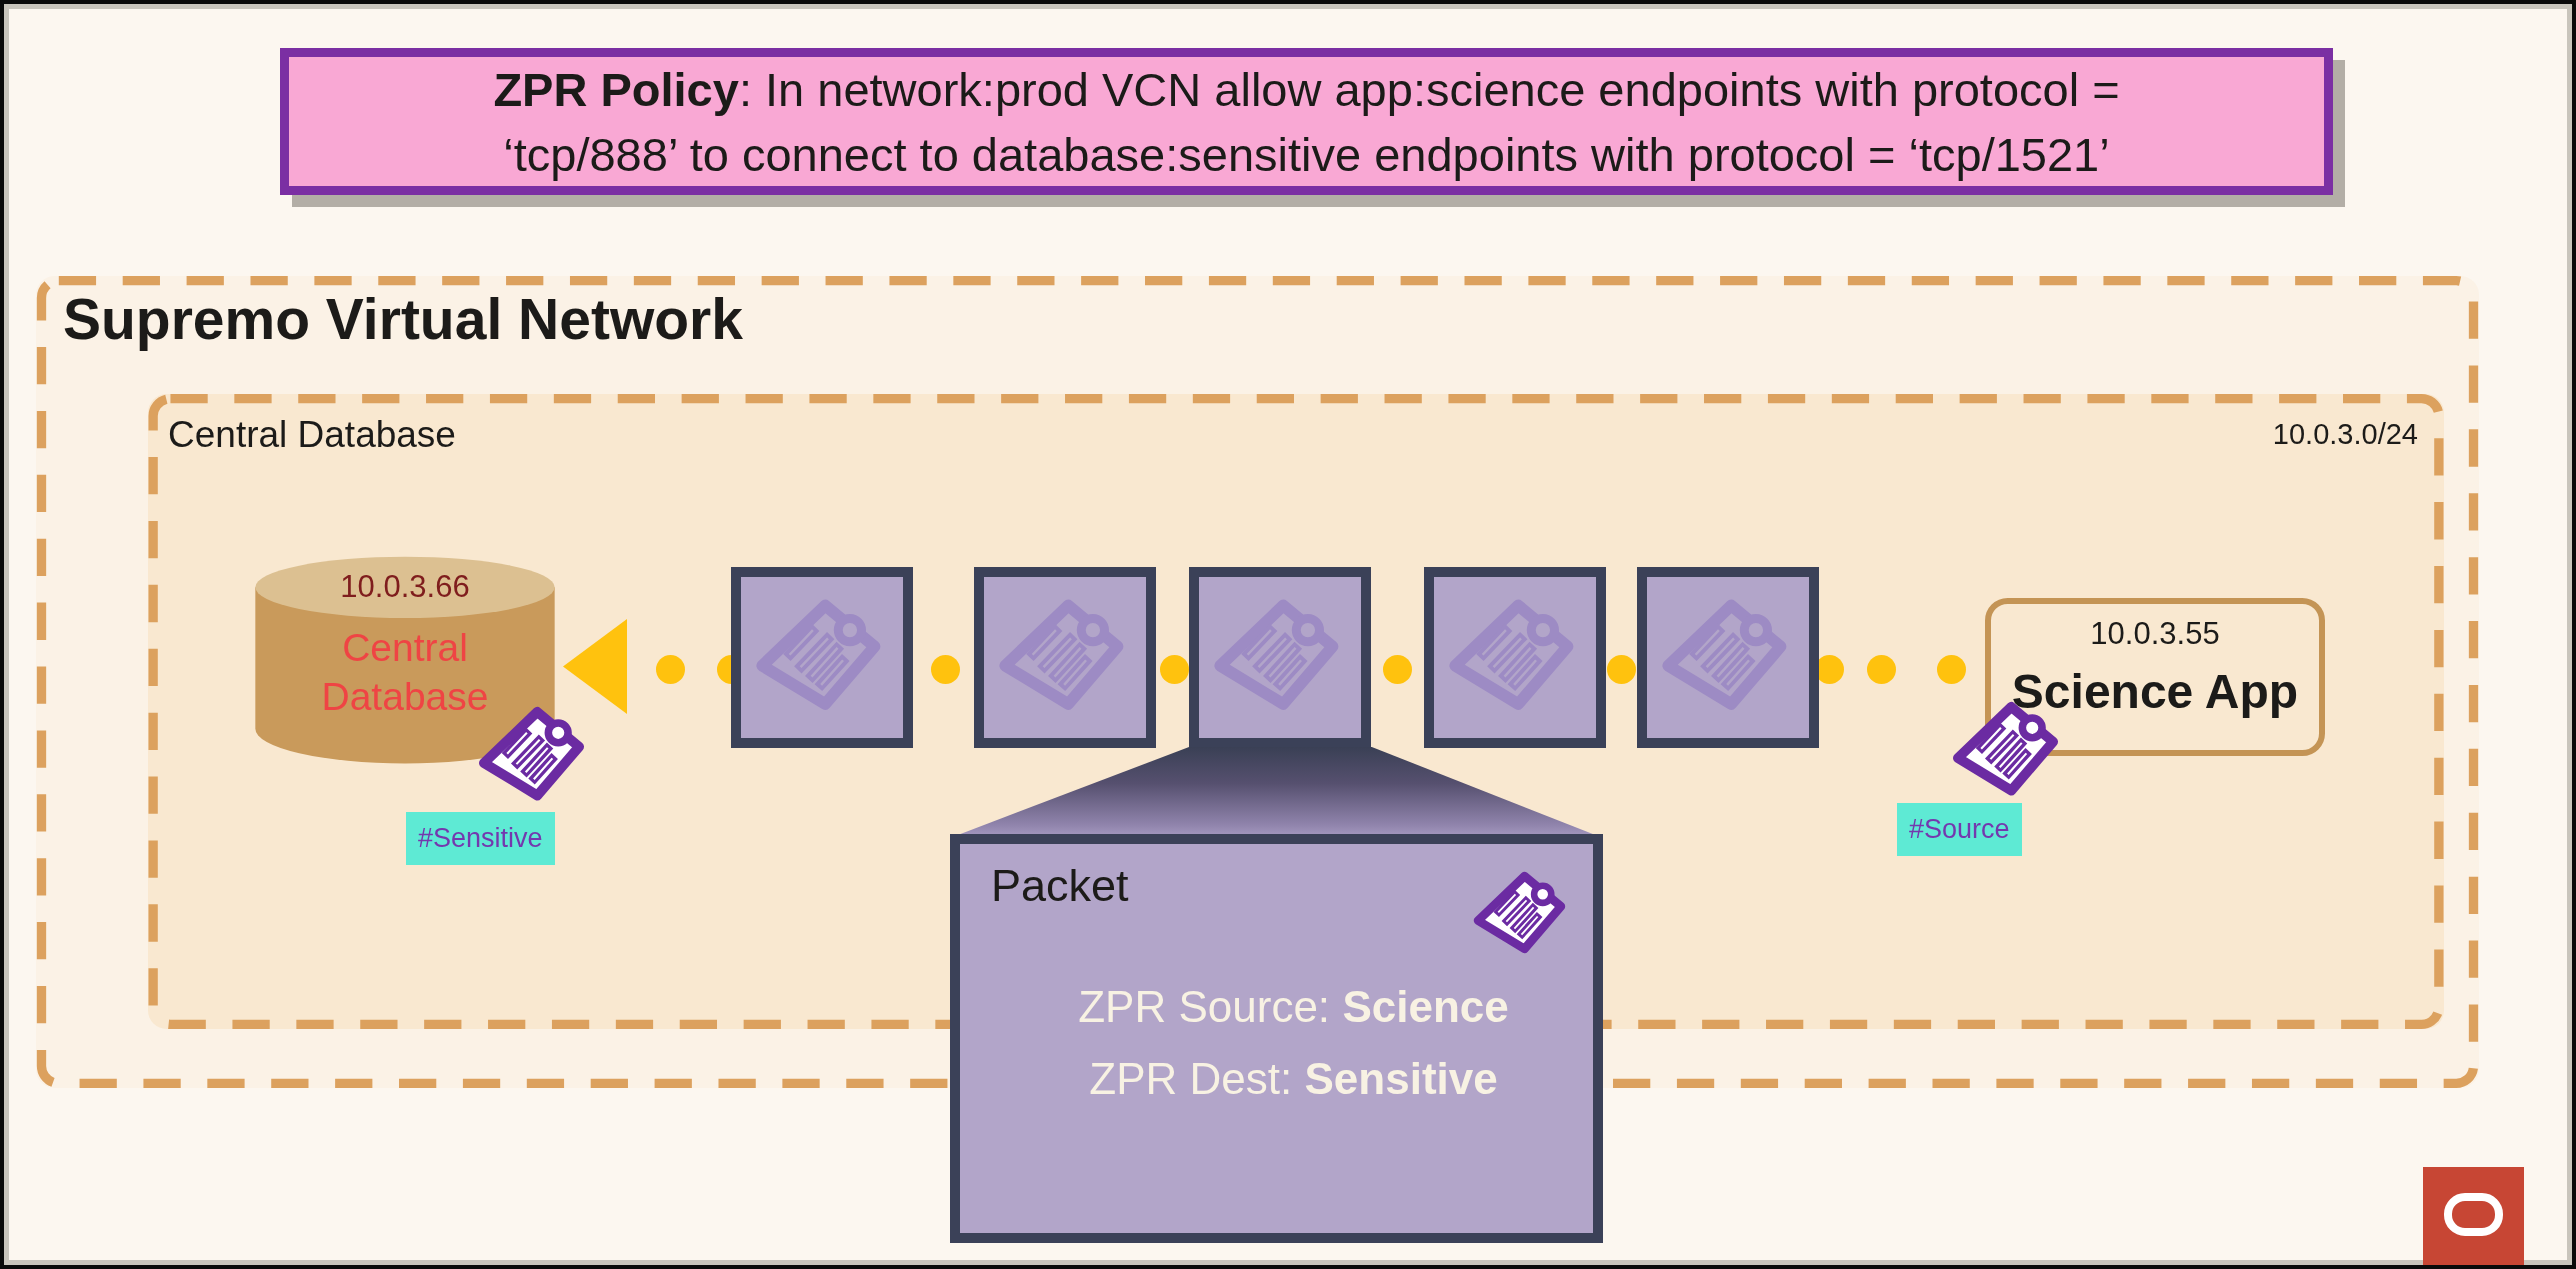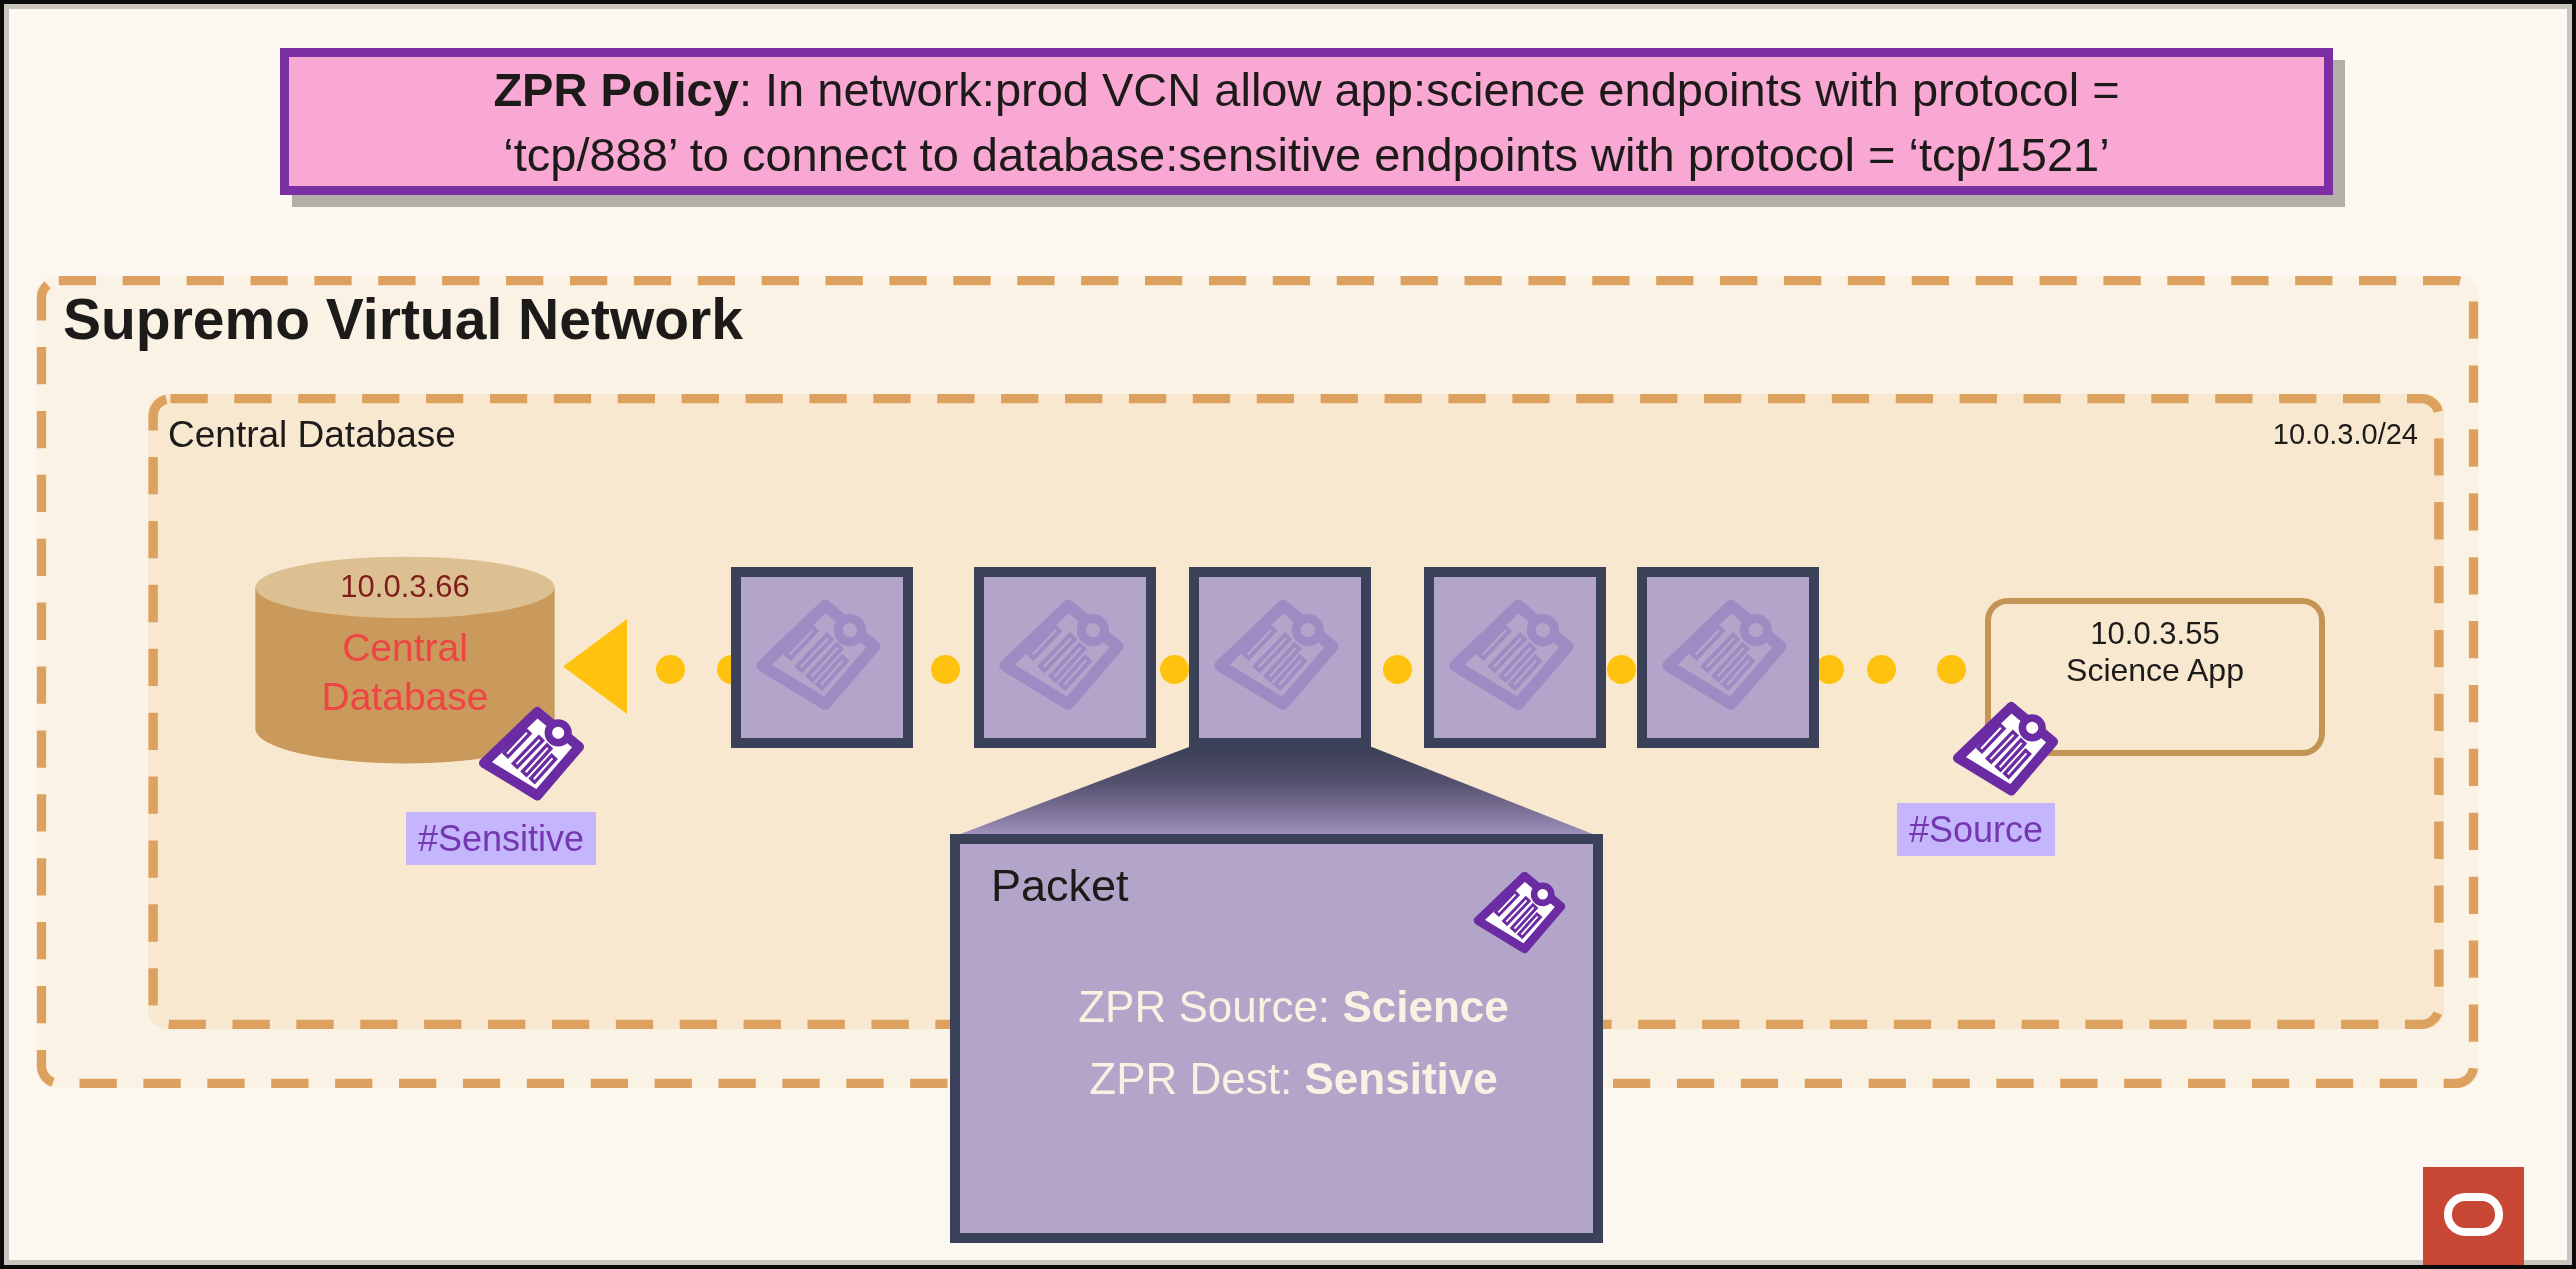--- a/index.html
+++ b/index.html
@@ -71,27 +71,27 @@
   .packet-line{font-size:44px;line-height:72px;white-space:nowrap;padding-left:34px;}
   .packet-line b{font-weight:bold;margin-left:0.28em;}
 
   
   .science-box{
     position:absolute;left:1985px;top:598px;width:340px;height:158px;
     background:#F9E8D0;border:6px solid #C49455;border-radius:22.6px;
     text-align:center;z-index:6;
   }
   .science-ip{margin-top:12px;font-size:31px;}
-  .science-name{margin-top:0;font-size:32px;}
+  .science-name{margin-top:12px;font-size:48px;font-weight:bold;}
 
   
   .endpoint-tag{position:absolute;z-index:9;}
   .tag-label{
-    position:absolute;z-index:9;background:#c4b5fd;color:#7438AE;
-    font-size:36px;line-height:53px;padding:0 12px;white-space:nowrap;
+    position:absolute;z-index:9;background:#5eead4;color:#7438AE;
+    font-size:27px;line-height:53px;padding:0 12px;white-space:nowrap;
   }
 
   
   .oracle-logo{position:absolute;left:2423px;top:1167px;width:101px;height:98px;background:#C74634;z-index:56;
     display:flex;align-items:center;justify-content:center;}
   .oracle-o{width:59px;height:43px;border:8.7px solid #FFFFFF;border-radius:21px;margin-top:-4px;}
   .hidden-defs{position:absolute;width:0;height:0;overflow:hidden;}
 </style>
 </head>
 <body>

